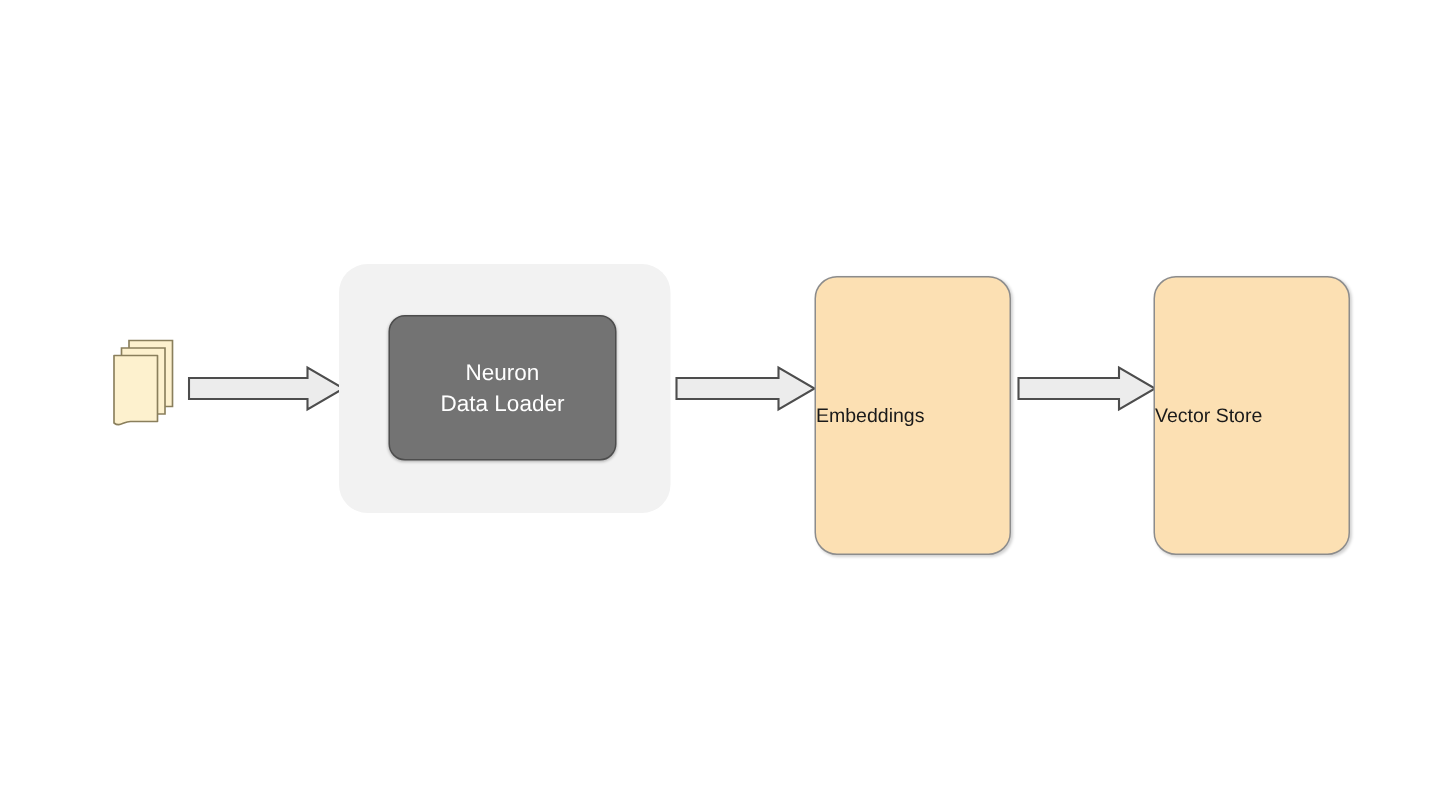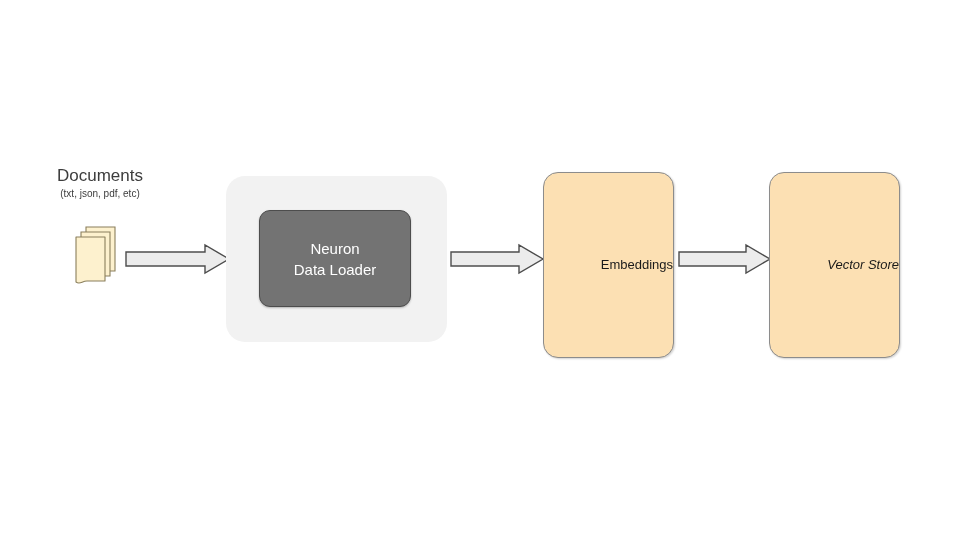--- a/index.html
+++ b/index.html
@@ -86,62 +86,58 @@
     color: #ffffff;
     font-size: 15px;
     line-height: 21px;
     text-align: center;
     white-space: pre-line;
   }
 
   
   .orange-box {
     position: absolute;
-    top: 172px;
+    top: 184px;
     width: 131px;
     height: 186px;
     background: #fce0b3;
     border: 1px solid #8c8c8c;
     border-radius: 15px;
     box-sizing: border-box;
     display: flex;
     align-items: center;
-    justify-content: flex-end;
+    justify-content: flex-start;
     box-shadow: 1px 1px 2px rgba(0,0,0,0.18);
   }
   .orange-box-text {
     color: #1a1a1a;
     font-size: 13px;
     line-height: 18px;
     text-align: center;
     white-space: nowrap;
   }
   #orange-embeddings { left: 543px; }
-  #orange-vector-store { left: 769px; font-style: italic; }
+  #orange-vector-store { left: 769px; }
 
   
   .arrow {
     position: absolute;
     top: 243px;
     height: 32px;
   }
   .arrow svg { display: block; }
   #arrow-1 { left: 125px; width: 106px; }
   #arrow-2 { left: 450px; width: 95px; }
   #arrow-3 { left: 678px; width: 94px; }
 </style>
 </head>
 <body>
 
 <div id="canvas">
 
-  <div class="doc-label-group">
-    <div class="doc-title">Documents</div>
-    <div class="doc-subtitle">(txt, json, pdf, etc)</div>
-  </div>
 
   <div class="doc-stack">
     <svg width="54" height="62" viewBox="0 0 54 62" xmlns="http://www.w3.org/2000/svg">
 
       <path d="M12 2 H41 V46 H12 Z" fill="#fdf1ce" stroke="#8a7f5c" stroke-width="1.1"></path>
 
       <path d="M7 7 H36 V51 H7 Z" fill="#fdf1ce" stroke="#8a7f5c" stroke-width="1.1"></path>
 
       <path d="M2 12 H31 V56 H13 C8 56 6 60 2 57 Z" fill="#fdf1ce" stroke="#8a7f5c" stroke-width="1.1" stroke-linejoin="round"></path>
     </svg>

